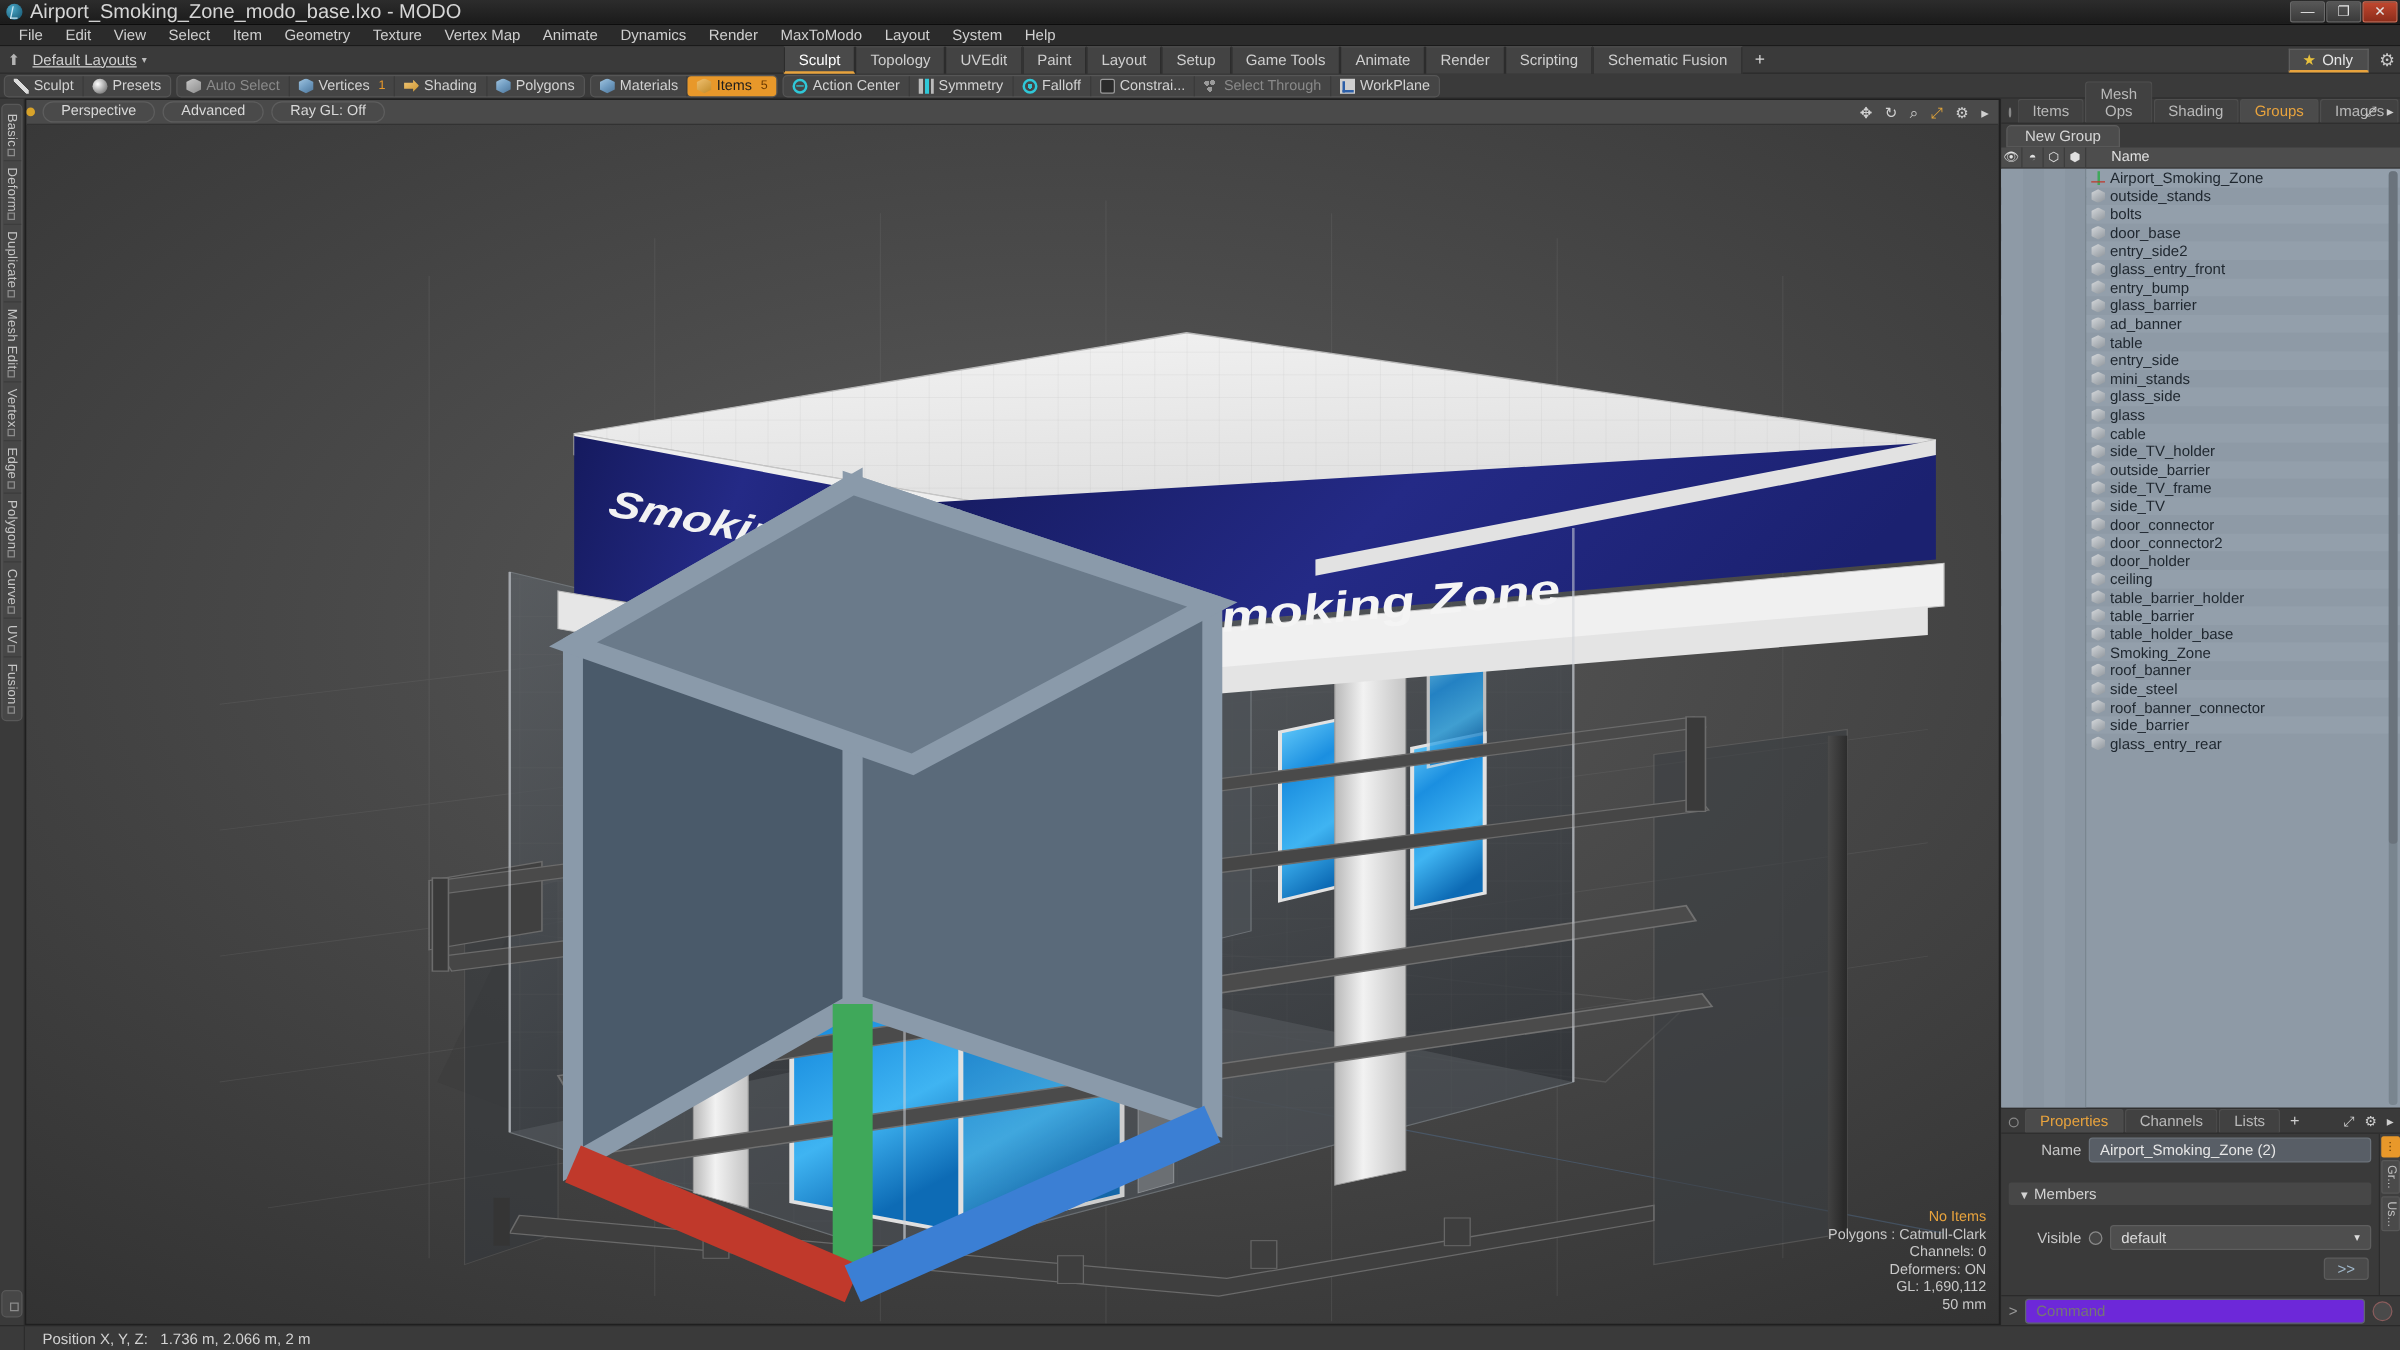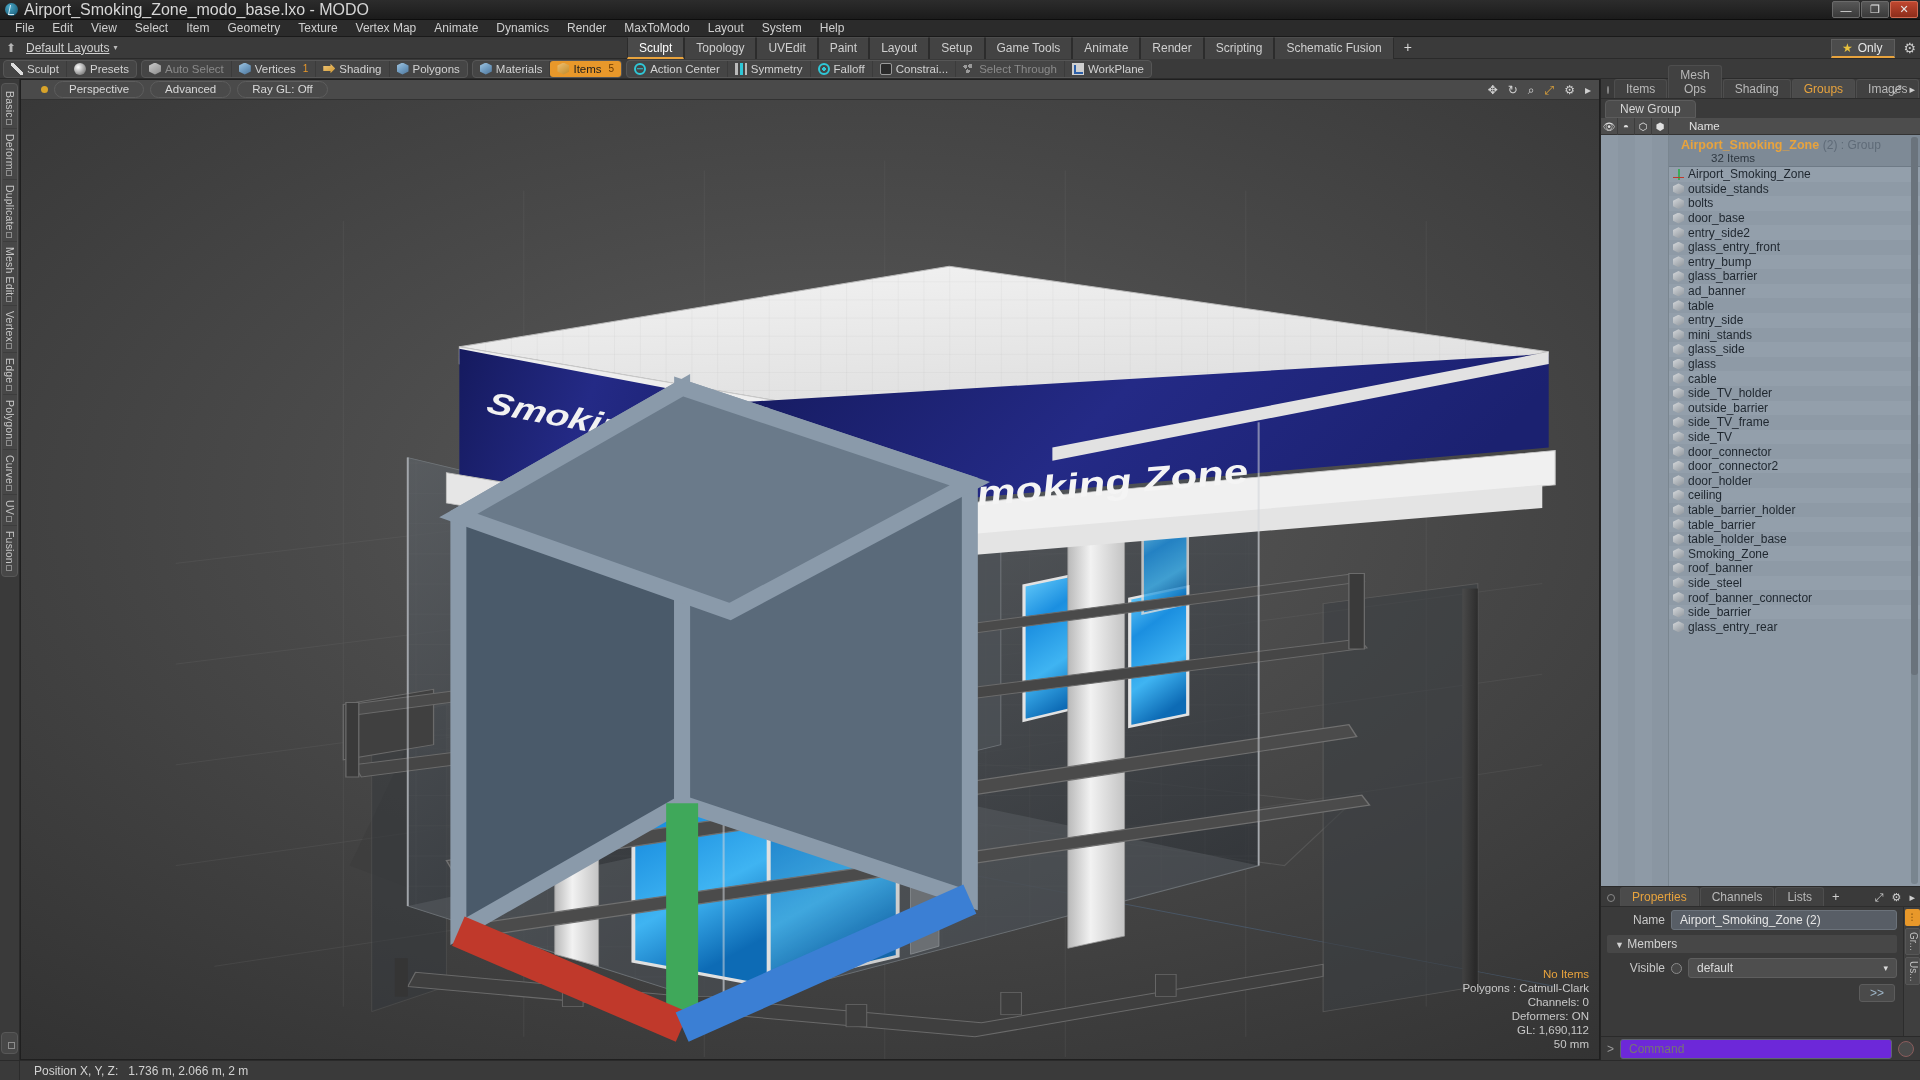--- a/index.html
+++ b/index.html
@@ -99,21 +99,21 @@
      border:1px solid #8c8c8c;}
   #leftrail .spacer { flex:1; }
   #leftrail .botbox { width:17px; height:22px; background:#474747;
      border:1px solid #585858; border-radius:4px; margin-bottom:6px; position:relative;}
   #leftrail .botbox:after{content:"";position:absolute;left:6px;bottom:4px;width:5px;height:5px;border:1px solid #8c8c8c;}
 
   
   #viewport { flex:1; position:relative; background:#2c2c2c;
      border:1px solid #1f1f1f; overflow:hidden; }
   #vp-header { height:20px; background:#4a4a4a; display:flex; align-items:center;
-     padding-left:20px; gap:6px; position:relative; border-bottom:1px solid #323232; }
+     padding-left:0; gap:6px; position:relative; border-bottom:1px solid #323232; }
   .vp-dot { width:7px; height:7px; border-radius:50%; background:#d8a32a; }
   .pill { padding:1px 14px; font-size:11.5px; color:#d8d8d8; border:1px solid #5d5d5d;
      border-radius:9px; line-height:13px; }
   #vp-icons { position:absolute; right:8px; display:flex; gap:10px; align-items:center; color:#d0d0d0; font-size:12px; }
   #vp-icons .hi { color:#e0a43a; }
 
   
   #scene { position:absolute; left:0; top:20px; right:0; bottom:0;
      background:radial-gradient(ellipse 120% 110% at 52% 42%, #5c5c5c 0%, #4a4a4a 28%, #3a3a3a 55%, #2b2b2b 80%, #242424 100%); }
   #scene svg { position:absolute; left:0; top:0; width:100%; height:100%; }
@@ -169,21 +169,21 @@
   #colstrip { position:absolute; left:0; top:0; width:68px; bottom:0;
      background:linear-gradient(90deg,#8e9aa6 0 17px,#8a96a2 17px 34px,#8e9aa6 34px 51px,#8a96a2 51px 68px);
      border-right:1px solid #7a8690; pointer-events:none; }
 
   
   #props { height:150px; background:#3a3a3a; display:flex; flex-direction:column; border-top:1px solid #2a2a2a; }
   .prow { display:flex; align-items:center; padding:3px 6px; gap:6px; }
   .plabel { font-size:12px; color:#c8c8c8; text-align:right; width:58px; }
   .pfield { flex:1; background:#585e66; border:1px solid #6b727a; border-radius:3px;
      padding:2px 8px; font-size:12px; color:#e6e6e6; }
-  .psection { background:#474747; margin:2px 6px; padding:2px 8px; font-size:12px; color:#d2d2d2; border-radius:2px;}
+  .psection { background:#474747; margin:13px 6px; padding:2px 8px; font-size:12px; color:#d2d2d2; border-radius:2px;}
   .pselect { flex:1; background:#4e4e4e; border:1px solid #5e5e5e; border-radius:3px;
      padding:2px 8px; font-size:12px; color:#dcdcdc; display:flex; align-items:center; justify-content:space-between;}
   .radio { width:11px; height:11px; border-radius:50%; border:1px solid #8a8a8a; background:#464646; }
   .rgt-strip { width:17px; background:#3f3f3f; border-left:1px solid #2c2c2c;
      display:flex; flex-direction:column; align-items:center; }
   .rgt-strip .b1 { width:15px; height:17px; background:#e8982a; border-radius:2px; margin:2px 0;
      color:#5a3400; font-size:9px; text-align:center; line-height:17px; }
   .rgt-strip .vt2 { writing-mode:vertical-rl; font-size:10px; color:#c0c0c0;
      background:#4a4a4a; border:1px solid #575757; border-radius:2px; padding:3px 0; margin-bottom:2px; width:15px; text-align:center;}
   .ggbtn { background:#4a4a4a; border:1px solid #5c5c5c; border-radius:3px;
@@ -568,31 +568,20 @@
     <div id="listhead">
       <span class="cc">👁</span>
       <span class="cc">◓</span>
       <span class="cc">⬡</span>
       <span class="cc">⬢</span>
       <span class="nm">Name</span>
     </div>
 
     <div id="itemlist">
       <div id="colstrip"></div>
-      <div class="grouprow">
-        <span class="cc">👁</span>
-        <span class="cc">◓</span>
-        <span class="cc">▢</span>
-        <span class="cc">▢</span>
-        <span class="gbody">
-          <span class="gtitle">Airport_Smoking_Zone</span>
-          <span class="gsuffix">(2) : Group</span>
-          <div class="gcount">32 Items</div>
-        </span>
-      </div>
       <div id="rows-holder">
           <div class="irow">
             <span class="dots">···</span>
             <span class="micon mesh-axis"></span>
             <span>Airport_Smoking_Zone</span>
           </div>
           <div class="irow">
             <span class="dots">···</span>
             <span class="micon"></span>
             <span>outside_stands</span>

